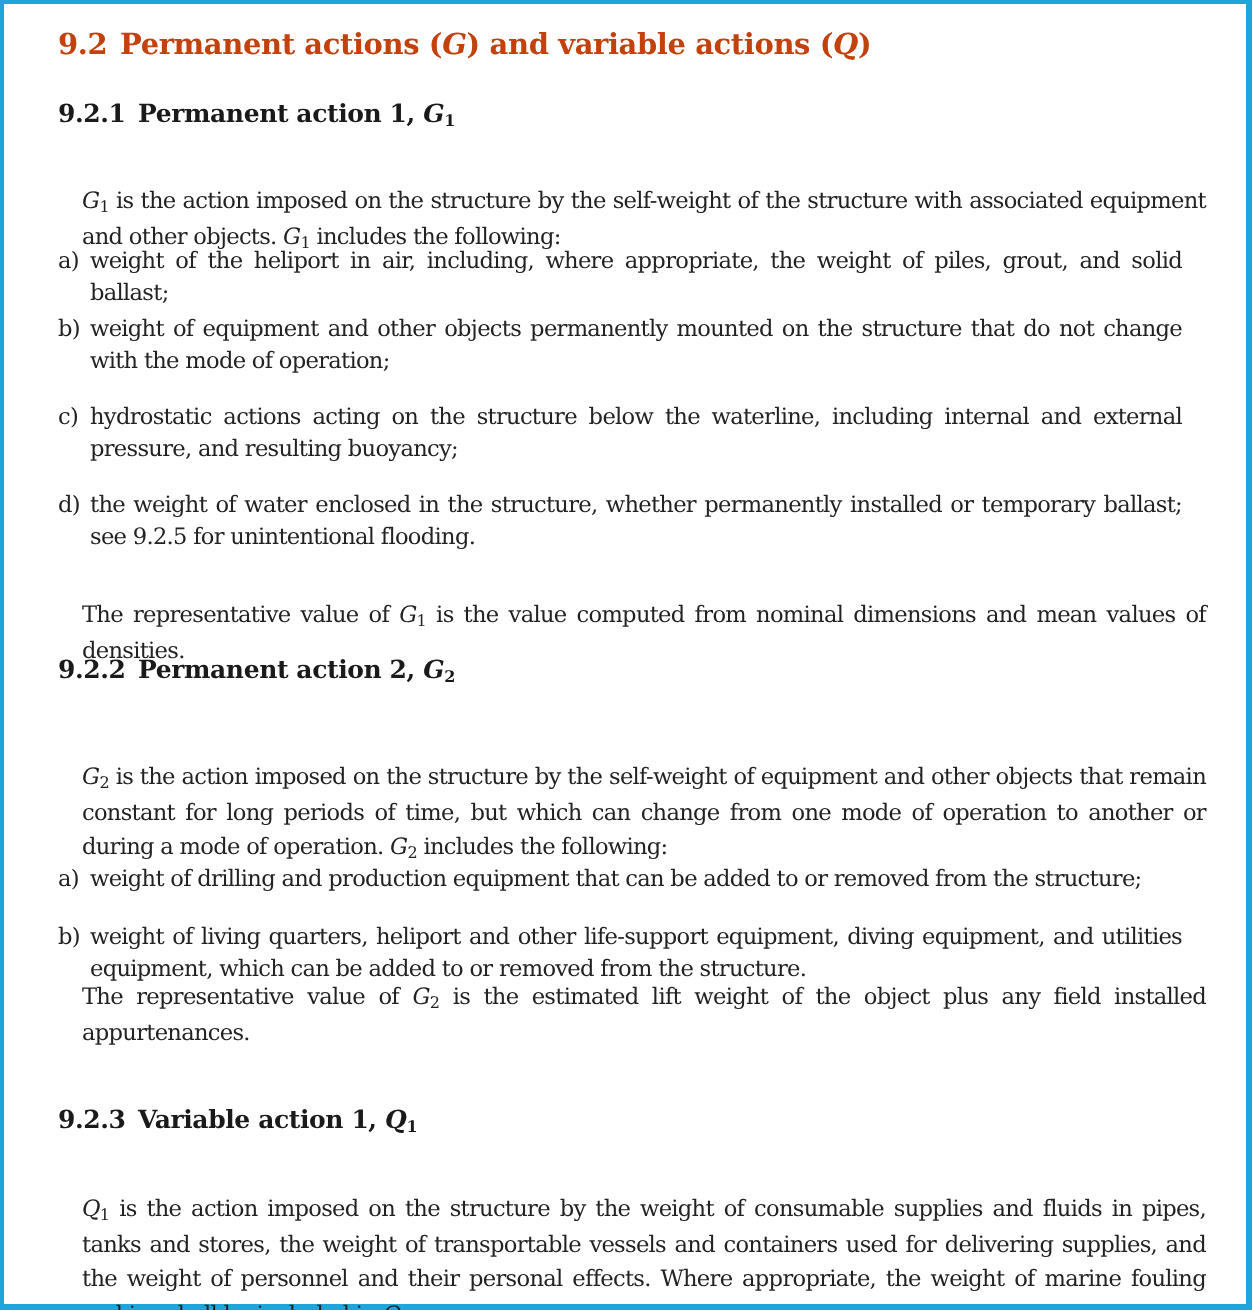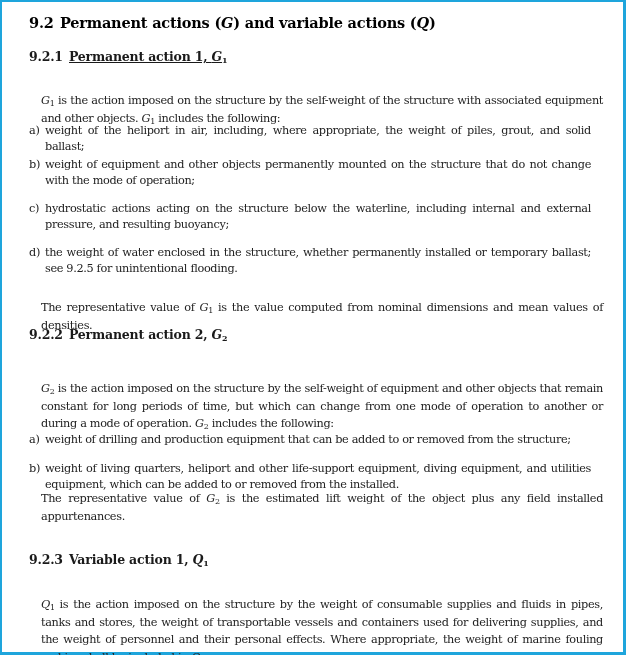--- a/index.html
+++ b/index.html
@@ -31,21 +31,21 @@
       top: 0;
       width: 562px;
     }
     .abs { position: absolute; left: 0; }
     h2.sec {
       margin: 0;
       font-size: 14.5px;
       font-weight: bold;
       letter-spacing: -0.2px;
       white-space: nowrap;
-      color: #000000;
+      color: #c2410c;
     }
     h3.subsec {
       margin: 0;
       font-size: 12.5px;
       font-weight: bold;
       letter-spacing: -0.2px;
       white-space: nowrap;
       color: #1a1a1a;
     }
     .num { display: inline-block; }
@@ -79,21 +79,21 @@
 </head>
 <body>
 
 <div class="frame">
   <div class="page">
 
     <h2 class="sec abs" style="top:12px;">
       <span class="num num-2">9.2</span><span>Permanent actions (</span><span class="var">G</span><span>) and variable actions (</span><span class="var">Q</span><span>)</span>
     </h2>
 
-    <h3 class="subsec abs" style="top:47px;text-decoration:underline;">
+    <h3 class="subsec abs" style="top:47px;">
       <span class="num num-3">9.2.1</span><span>Permanent action 1, </span><span class="var">G</span><sub>1</sub>
     </h3>
 
     <p class="para abs" style="top:78px;">
       <span class="var">G</span><sub>1</sub><span> is the action imposed on the structure by the self-weight of the structure with associated equipment and other objects. </span><span class="var">G</span><sub>1</sub><span> includes the following:</span>
     </p>
 
     <div class="item abs" style="top:121px;">
       <span class="label">a)</span>
       <span class="text">weight of the heliport in air, including, where appropriate, the weight of piles, grout, and solid ballast;</span>
@@ -122,21 +122,21 @@
     <p class="para abs" style="top:366px;">
       <span class="var">G</span><sub>2</sub><span> is the action imposed on the structure by the self-weight of equipment and other objects that remain constant for long periods of time, but which can change from one mode of operation to another or during a mode of operation. </span><span class="var">G</span><sub>2</sub><span> includes the following:</span>
     </p>
 
     <div class="item abs" style="top:430px;">
       <span class="label">a)</span>
       <span class="text">weight of drilling and production equipment that can be added to or removed from the structure;</span>
     </div>
     <div class="item abs" style="top:459px;">
       <span class="label">b)</span>
-      <span class="text">weight of living quarters, heliport and other life-support equipment, diving equipment, and utilities equipment, which can be added to or removed from the installed.</span>
+      <span class="text">weight of living quarters, heliport and other life-support equipment, diving equipment, and utilities equipment, which can be added to or removed from the structure.</span>
     </div>
 
     <p class="para abs" style="top:476px;">
       <span>The representative value of </span><span class="var">G</span><sub>2</sub><span> is the estimated lift weight of the object plus any field installed appurtenances.</span>
     </p>
 
     <h3 class="subsec abs" style="top:550px;">
       <span class="num num-3">9.2.3</span><span>Variable action 1, </span><span class="var">Q</span><sub>1</sub>
     </h3>
 

